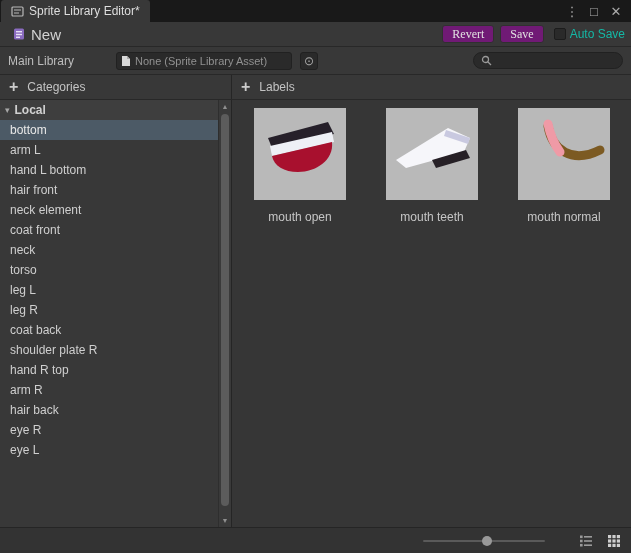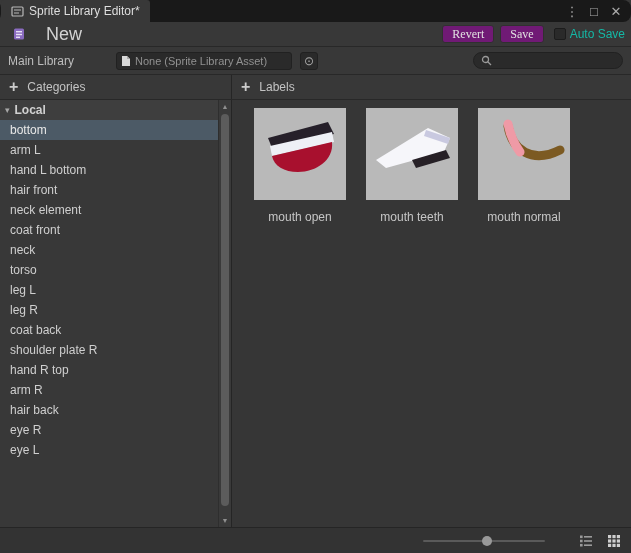--- a/index.html
+++ b/index.html
@@ -13,37 +13,36 @@
     display: flex; flex-direction: column;
     overflow: hidden;
     user-select: none;
   }
 
   
   .tabbar {
     height: 22px; background:#191919;
     display:flex; align-items:stretch; justify-content:space-between;
     flex: 0 0 auto;
-    border-radius: 8px;
   }
   .tab {
     background:#383838; border-radius:3px 3px 0 0;
     display:flex; align-items:center; gap:5px;
     padding:0 10px; margin-left:1px;
     color:#dedede; font-size:12px;
   }
   .win-controls { display:flex; align-items:center; gap:4px; padding-right:6px; color:#ababab; }
   .win-controls span { width:18px; text-align:center; font-size:13px; cursor:default; }
 
   
   .toolbar {
     height:25px; background:#383838; border-bottom:1px solid #282828;
     display:flex; align-items:center; padding:0 6px; gap:6px; flex:0 0 auto;
   }
-  .flat-btn { display:flex; align-items:center; gap:20px; color:#d2d2d2; font-size:18px; padding:1px 6px; border-radius:3px; }
+  .flat-btn { display:flex; align-items:center; gap:5px; color:#d2d2d2; font-size:15px; padding:1px 6px; border-radius:3px; }
   .spacer { flex:1; }
   .btn {
     background:#701a75; border:1px solid #303030; border-radius:3px;
     color:#e2e2e2; font-size:12px; height:18px; padding:0 9px;
     display:flex; align-items:center; font-family:Liberation Serif, serif;
   }
   .checkbox-wrap { display:flex; align-items:center; gap:4px; margin-left:4px; color:#14b8a6; font-size:12px; }
   .checkbox {
     width:12px; height:12px; background:#2a2a2a; border:1px solid #1c1c1c; border-radius:2px;
   }
@@ -104,21 +103,21 @@
     display:flex; flex-direction:column; align-items:center; flex:0 0 auto;
   }
   .scroll-arrow { height:13px; display:flex; align-items:center; justify-content:center; color:#8f8f8f; font-size:7px; width:100%; }
   .scroll-track { flex:1; width:100%; position:relative; padding:0 2px; }
   .scroll-thumb {
     position:absolute; left:2px; right:2px; top:1px; bottom:8px;
     background:#5c5c5c; border-radius:5px;
   }
 
   
-  .rightpanel { flex:1; background:#363636; padding:8px 0 0 22px; display:flex; align-items:flex-start; gap:20px; overflow:hidden; }
+  .rightpanel { flex:1; background:#363636; padding:8px 0 0 22px; display:flex; align-items:flex-start; gap:40px; overflow:hidden; }
   .sprite-card { display:flex; flex-direction:column; align-items:center; width:92px; }
   .thumb { width:92px; height:92px; background:#b9b9b9; }
   .thumb svg { width:100%; height:100%; display:block; }
   .caption { margin-top:10px; color:#c6c6c6; font-size:12px; white-space:nowrap; }
 
   
   .bottombar {
     height:26px; border-top:1px solid #252525; background:#333333;
     display:flex; align-items:center; justify-content:flex-end; gap:10px;
     padding:0 8px; flex:0 0 auto;

